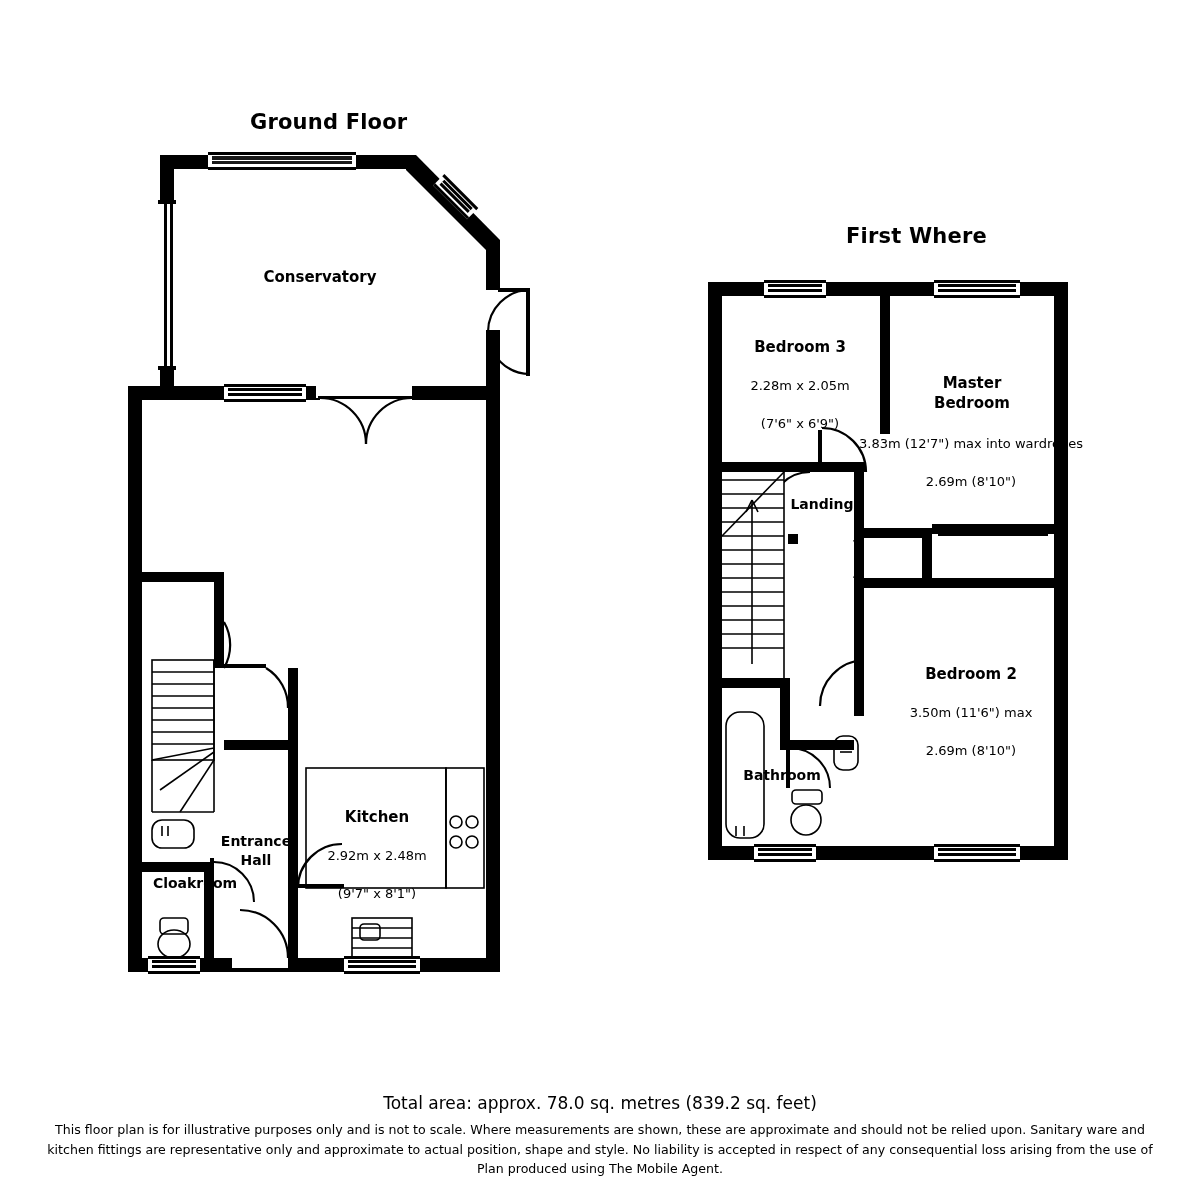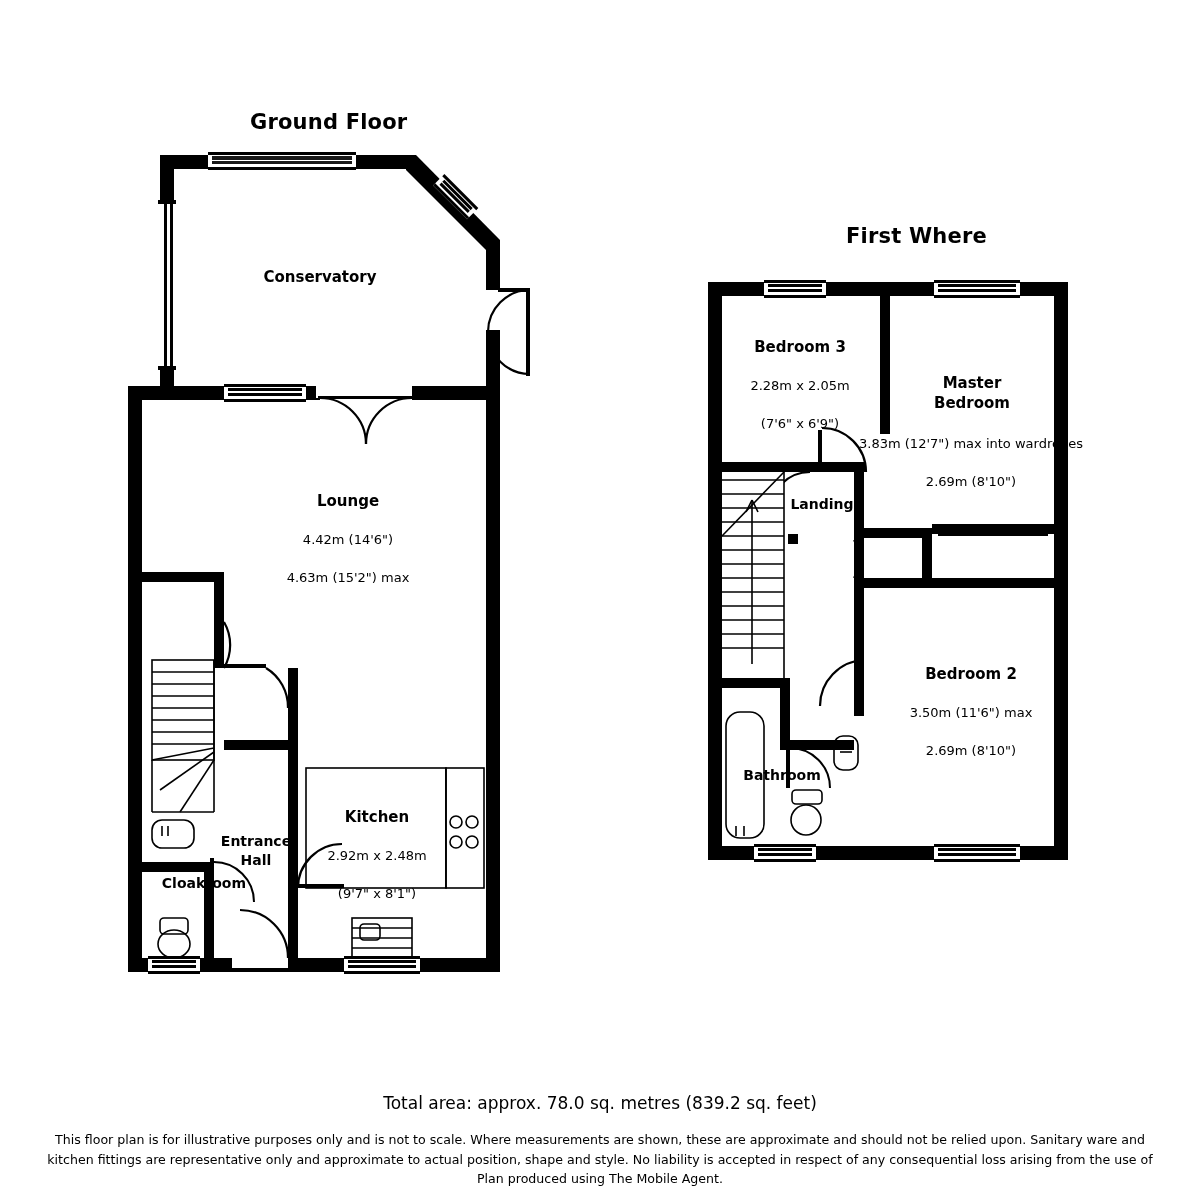--- a/index.html
+++ b/index.html
@@ -47,21 +47,20 @@
     font-size: 17px;
     top: 1085px;
     font-weight: normal;
     margin-top: 8px;
   }
   .disclaimer {
     top: 1120px;
     font-size: 12.6px;
     line-height: 1.55;
     padding: 0 18px;
-    margin-top: 10px;
   }
   .disclaimer .line { display: block; }
   .credit { display: block; }
 </style>
 </head>
 <body>
 
 <div id="stage">
 
   <svg class="plan" viewBox="0 0 1200 1200">
@@ -310,38 +309,33 @@
     </g>
   </svg>
 
   <div class="floor-title" style="left:250px; top:110px;">Ground Floor</div>
   <div class="floor-title" style="left:846px; top:224px;">First Where</div>
 
   <div class="room-label" style="left:198px; top:267px; width:244px;">
     <div class="room-name">Conservatory</div>
   </div>
 
-  <div class="room-label" style="left:218px; top:491px; width:260px;">
-    <div class="room-name">Lounge</div>
-    <div class="room-dims">4.42m (14'6")</div>
-    <div class="room-dims">4.63m (15'2") max</div>
-  </div>
 
   <div class="room-label" style="left:267px; top:807px; width:220px;">
     <div class="room-name">Kitchen</div>
     <div class="room-dims">2.92m x 2.48m</div>
     <div class="room-dims">(9'7" x 8'1")</div>
   </div>
 
   <div class="room-label small" style="left:196px; top:832px; width:120px;">
     <div class="room-name">Entrance</div>
     <div class="room-name">Hall</div>
   </div>
 
-  <div class="room-label small" style="left:132px; top:874px; width:114px;text-align:right;">
+  <div class="room-label small" style="left:138px; top:874px; width:114px;">
     <div class="room-name">Cloakroom</div>
   </div>
 
   <div class="room-label" style="left:716px; top:337px; width:168px;">
     <div class="room-name">Bedroom 3</div>
     <div class="room-dims">2.28m x 2.05m</div>
     <div class="room-dims">(7'6" x 6'9")</div>
   </div>
 
   <div class="room-label" style="left:892px; top:373px; width:160px;">

